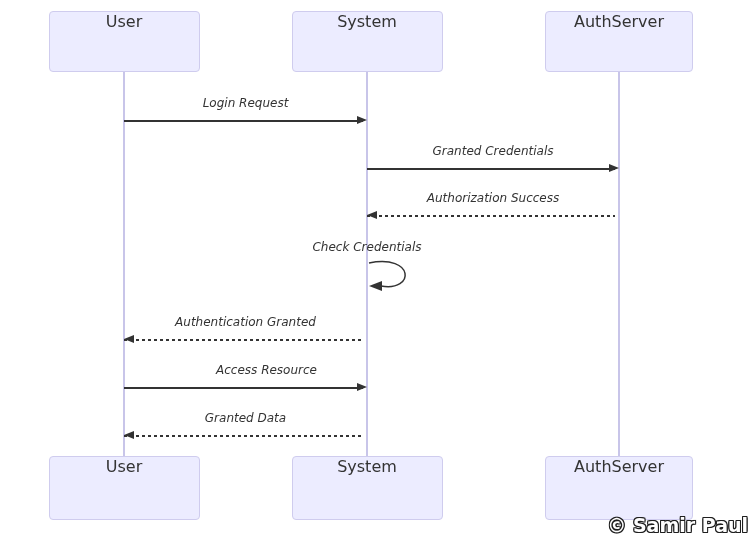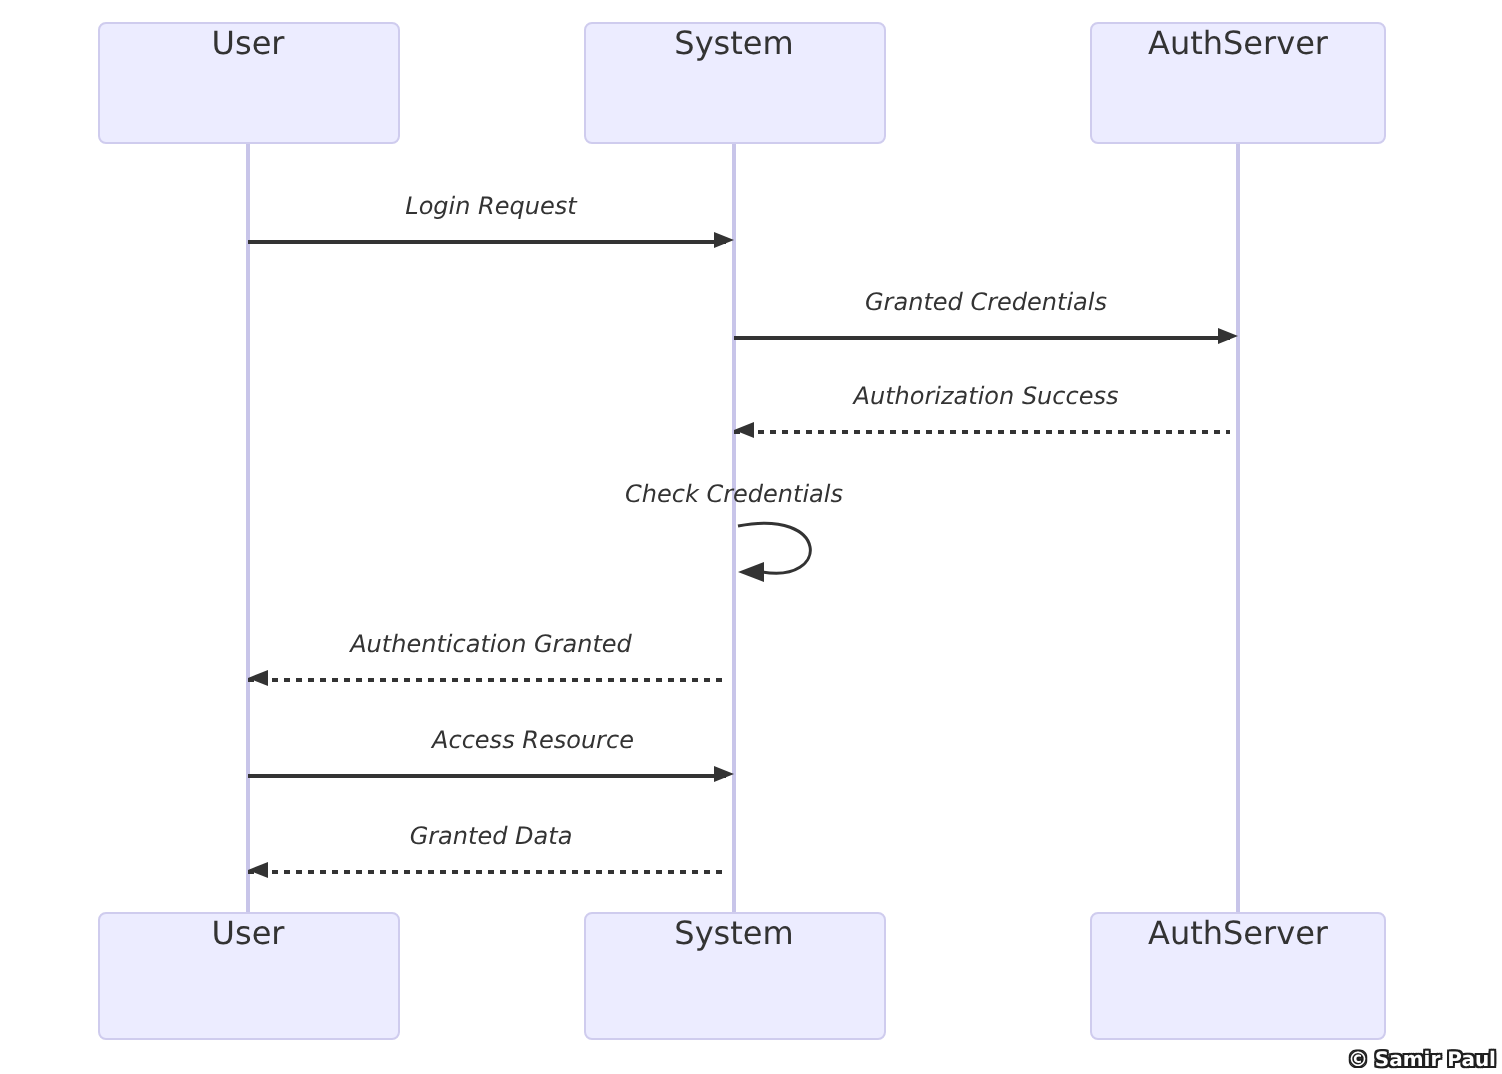--- a/index.html
+++ b/index.html
@@ -32,21 +32,21 @@
   }
   .arrowhead{
     position:absolute;width:0;height:0;
     border-top:4.5px solid transparent;
     border-bottom:4.5px solid transparent;
   }
   .selfloop{position:absolute;overflow:visible;}
   .watermark{
     position:absolute;
     right:3px;bottom:1px;
-    font-size:10px;font-weight:700;
+    font-size:19px;font-weight:700;
     color:#ffffff;
     letter-spacing:0px;
     text-shadow:-1px -1px 0 #1f1f1f,0 -1px 0 #1f1f1f,1px -1px 0 #1f1f1f,
                 -1px 0 0 #1f1f1f,1px 0 0 #1f1f1f,
                 -1px 1px 0 #1f1f1f,0 1px 0 #1f1f1f,1px 1px 0 #1f1f1f;
   }
 </style>
 </head>
 <body>
 

